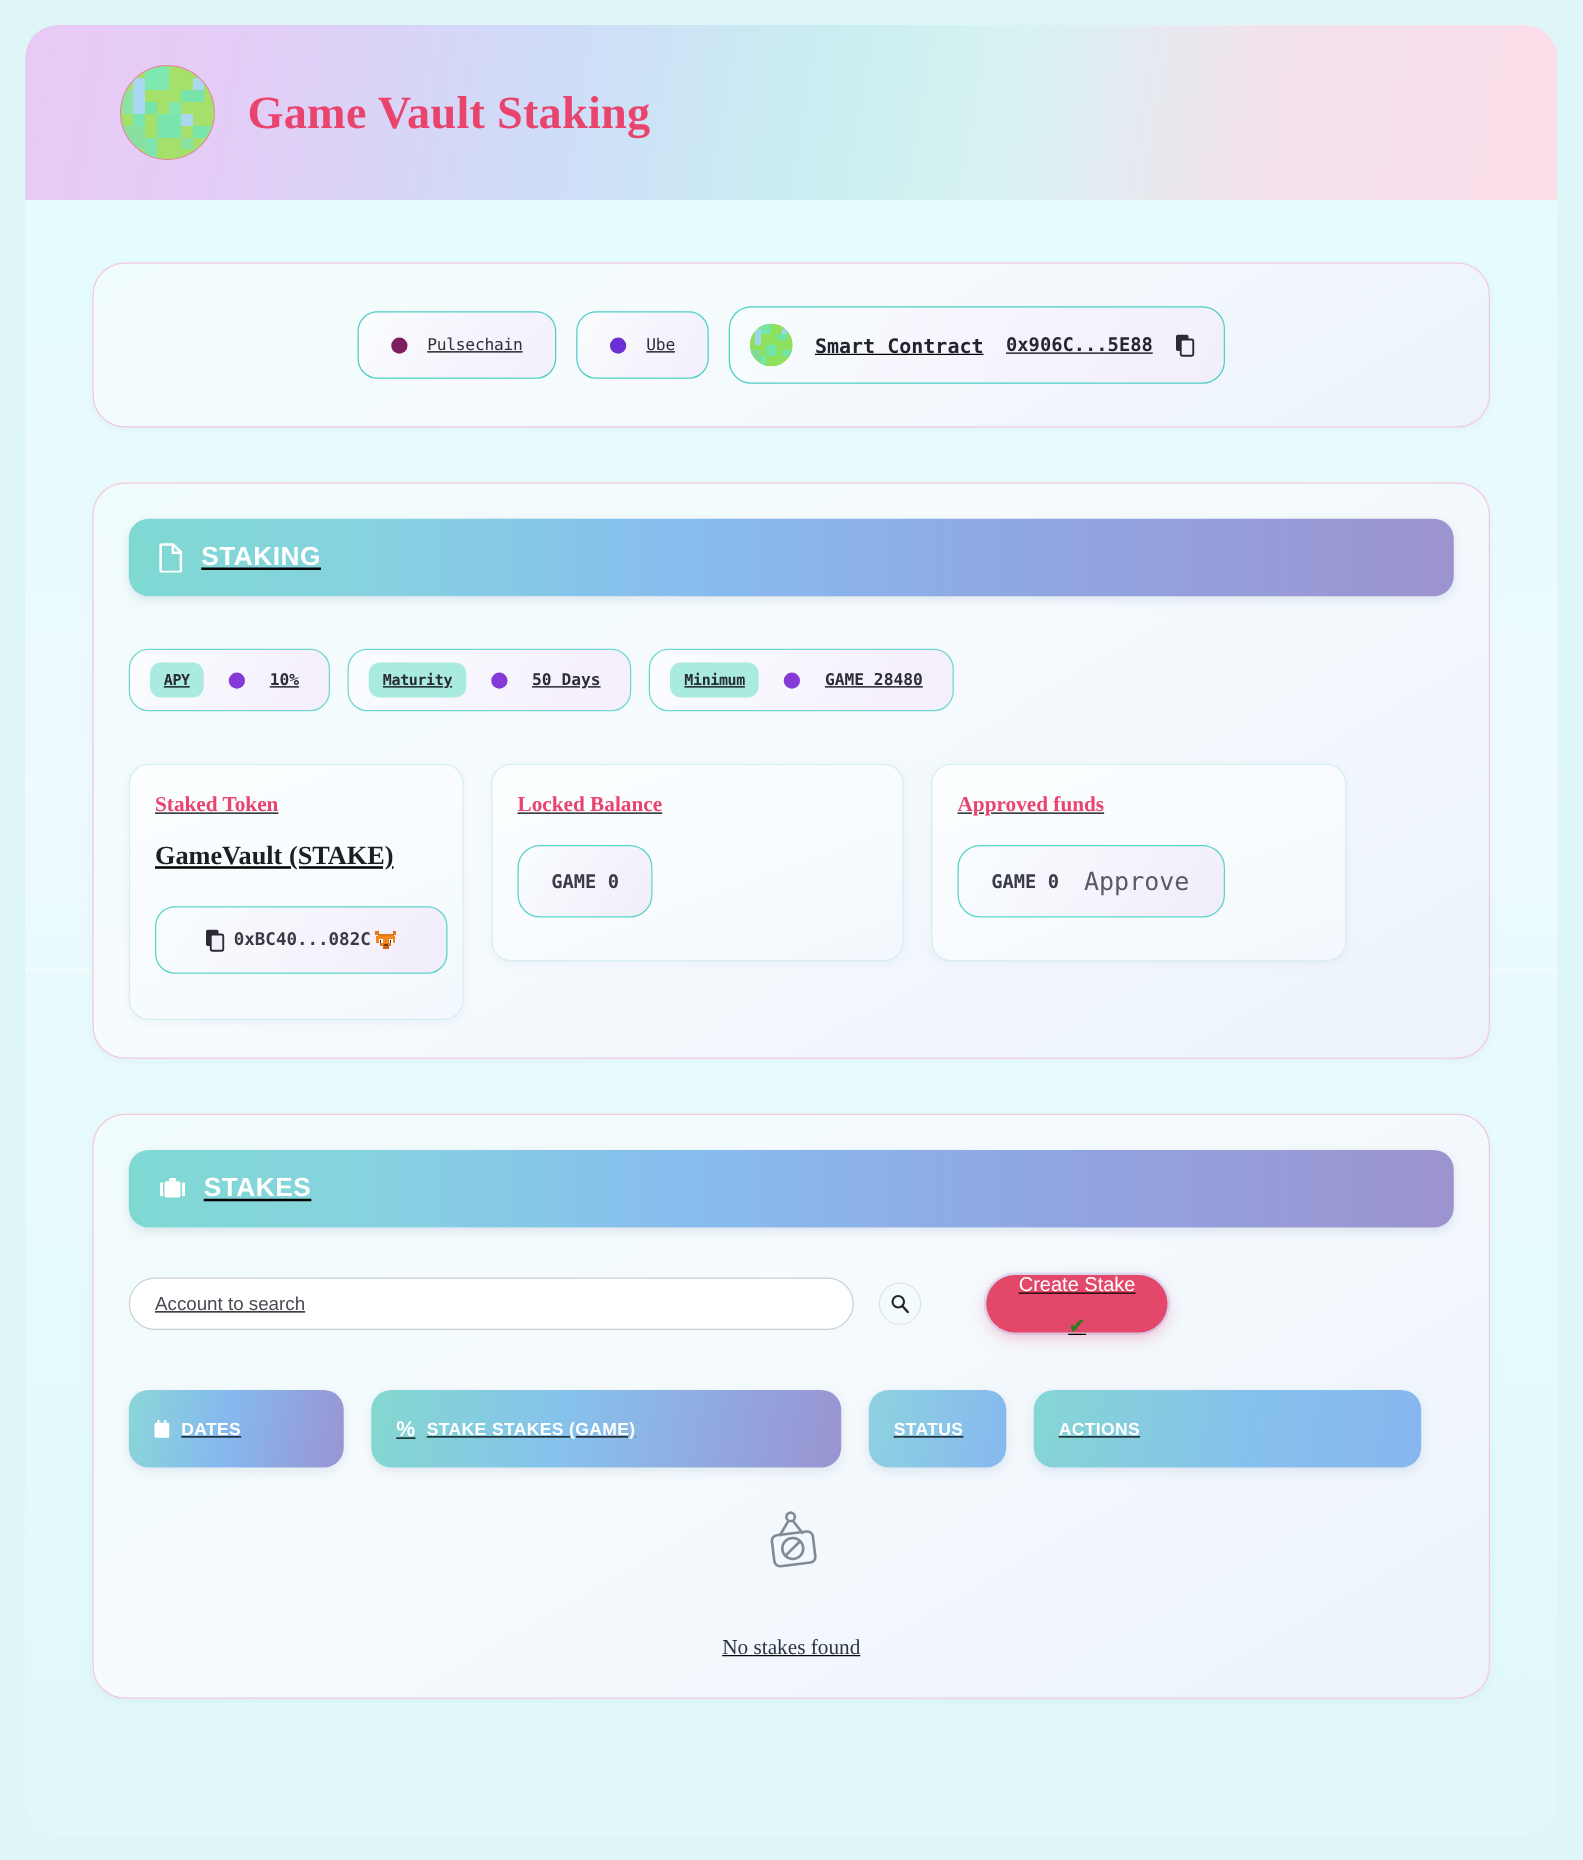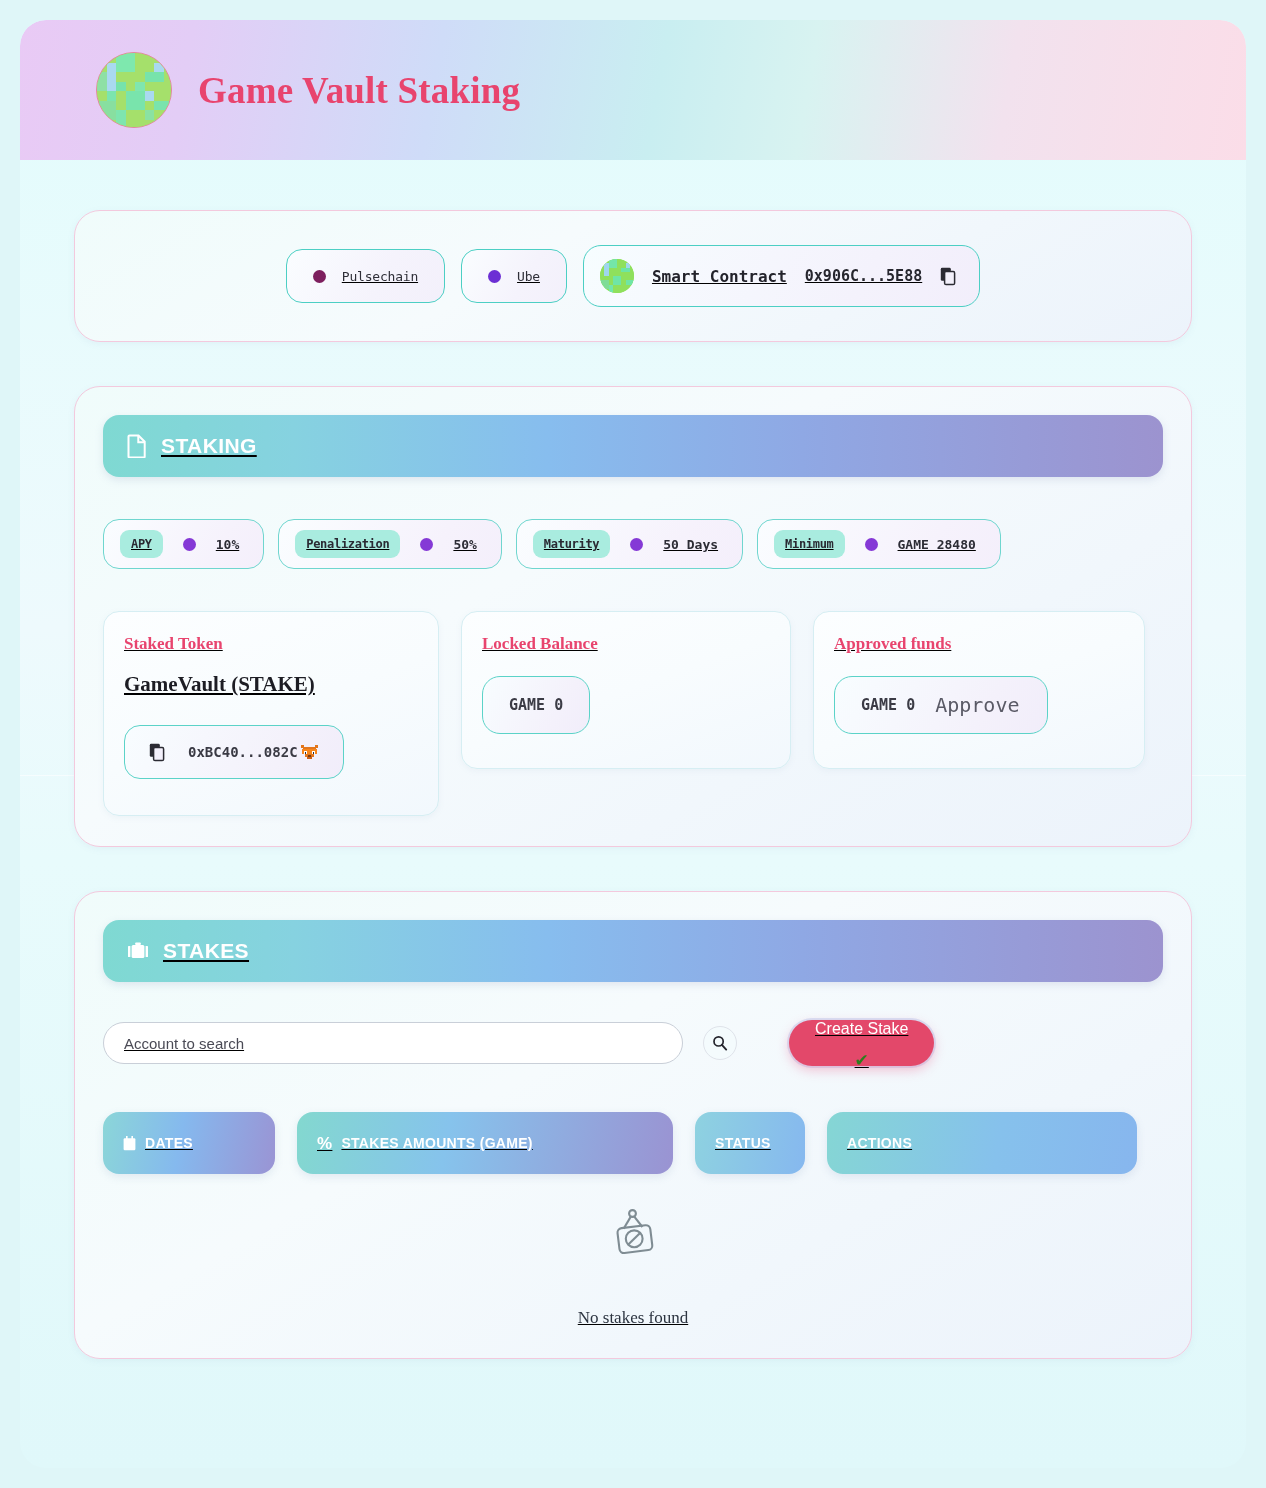--- a/index.html
+++ b/index.html
@@ -169,36 +169,36 @@
     margin: 42px 28px 0 28px;
     align-items: flex-start;
   }
   .info-card {
     border: 1px solid #d6eef3;
     border-radius: 16px;
     background: linear-gradient(160deg, #fcfeff 0%, #f8fcfe 50%, #f2f8fd 100%);
     box-shadow: 0 2px 6px rgba(130,150,180,0.08);
     padding: 22px 20px 20px 20px;
   }
-  .card-a { width: 336px; min-height: 205px; }
+  .card-a { width: 268px; min-height: 205px; }
   .card-b { width: 330px; min-height: 158px; }
   .card-c { width: 332px; min-height: 158px; }
   .card-title {
     font-family: "Liberation Serif", serif;
     font-weight: bold; font-size: 17px; color: #e8446e;
   }
   .token-name {
     font-family: "Liberation Serif", serif;
     font-weight: bold; font-size: 21px; color: #1d1d24;
     margin-top: 18px;
   }
   .addr-box {
     margin-top: 28px;
-    display: inline-flex; align-items: center; gap: 22px;
-    height: 54px; padding: 0 24px;
+    display: inline-flex; align-items: center; gap: 6px;
+    height: 54px; padding: 0 39px;
     border: 1px solid #5bd3c8;
     border-radius: 16px;
     background: linear-gradient(120deg, #f8fdff 0%, #f4f1fb 70%, #f1edfa 100%);
   }
   .addr-txt {
     font-family: "DejaVu Sans Mono", monospace;
     font-size: 14px; font-weight: bold; color: #3a3a44;
     display: flex; align-items: center; gap: 2px;
   }
   .value-box {
@@ -380,25 +380,20 @@
         </svg>
       </span>
       <span class="ttl">STAKING</span>
     </div>
 
     <div class="stats-row">
       <div class="stat-pill">
         <span class="stat-chip">APY</span>
         <span class="stat-dot"></span>
         <span class="stat-val">10%</span>
-      </div>
-      <div class="stat-pill">
-        <span class="stat-chip">Penalization</span>
-        <span class="stat-dot"></span>
-        <span class="stat-val">50%</span>
       </div>
       <div class="stat-pill">
         <span class="stat-chip">Maturity</span>
         <span class="stat-dot"></span>
         <span class="stat-val">50 Days</span>
       </div>
       <div class="stat-pill">
         <span class="stat-chip">Minimum</span>
         <span class="stat-dot"></span>
         <span class="stat-val">GAME 28480</span>
@@ -494,21 +489,21 @@
             <rect x="3" y="0" width="1.6" height="3" fill="#ffffff"></rect>
             <rect x="8.4" y="0" width="1.6" height="3" fill="#ffffff"></rect>
             <rect x="0.6" y="2.2" width="11.8" height="12" rx="1.2" fill="#ffffff"></rect>
           </svg>
         </span>
         <span>DATES</span>
       </div>
 
       <div class="col-head col-amounts">
         <span class="ico" style="color:#ffffff;font-size:17px;font-weight:bold;line-height:1;">%</span>
-        <span>STAKES AMOUNTS (GAME)</span>
+        <span>STAKE STAKES (GAME)</span>
       </div>
 
       <div class="col-head col-status">
         <span>STATUS</span>
       </div>
 
       <div class="col-head col-actions">
         <span>ACTIONS</span>
       </div>
 

